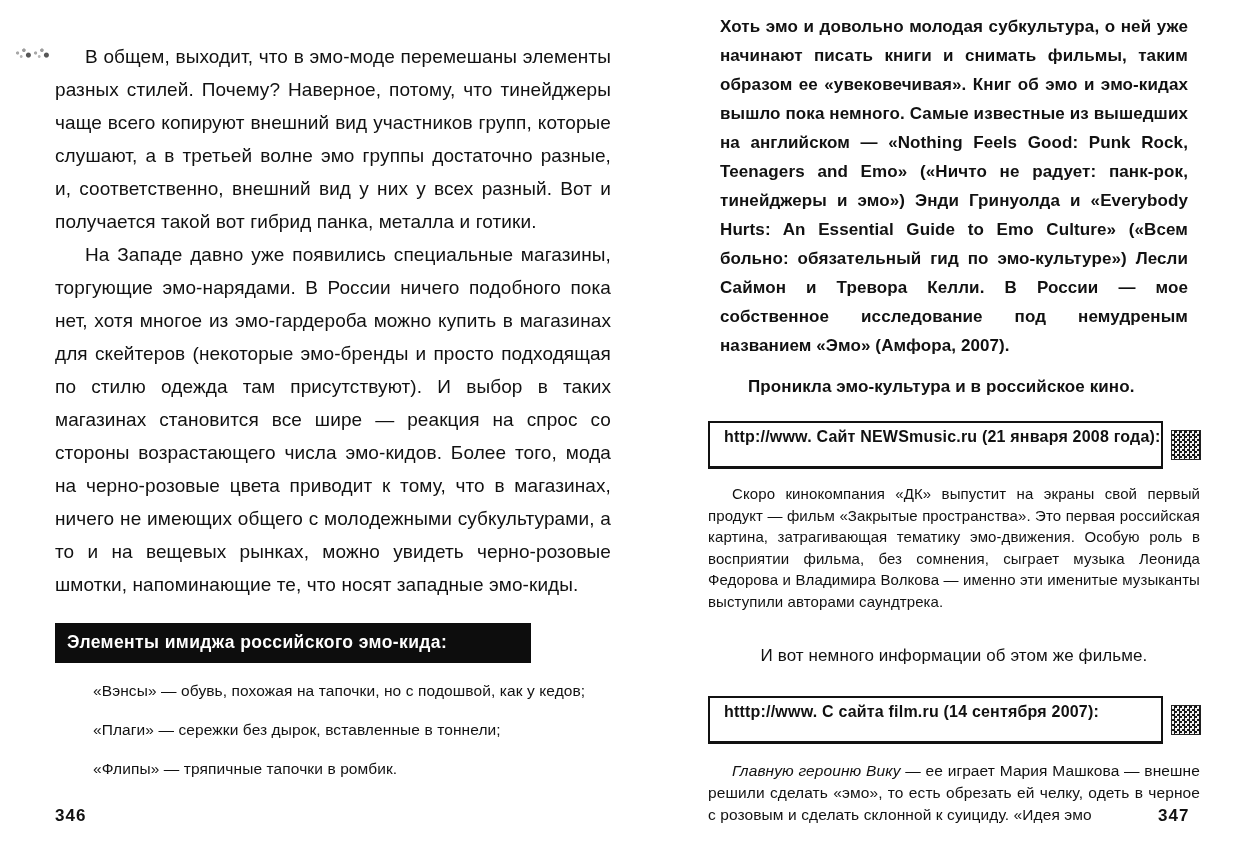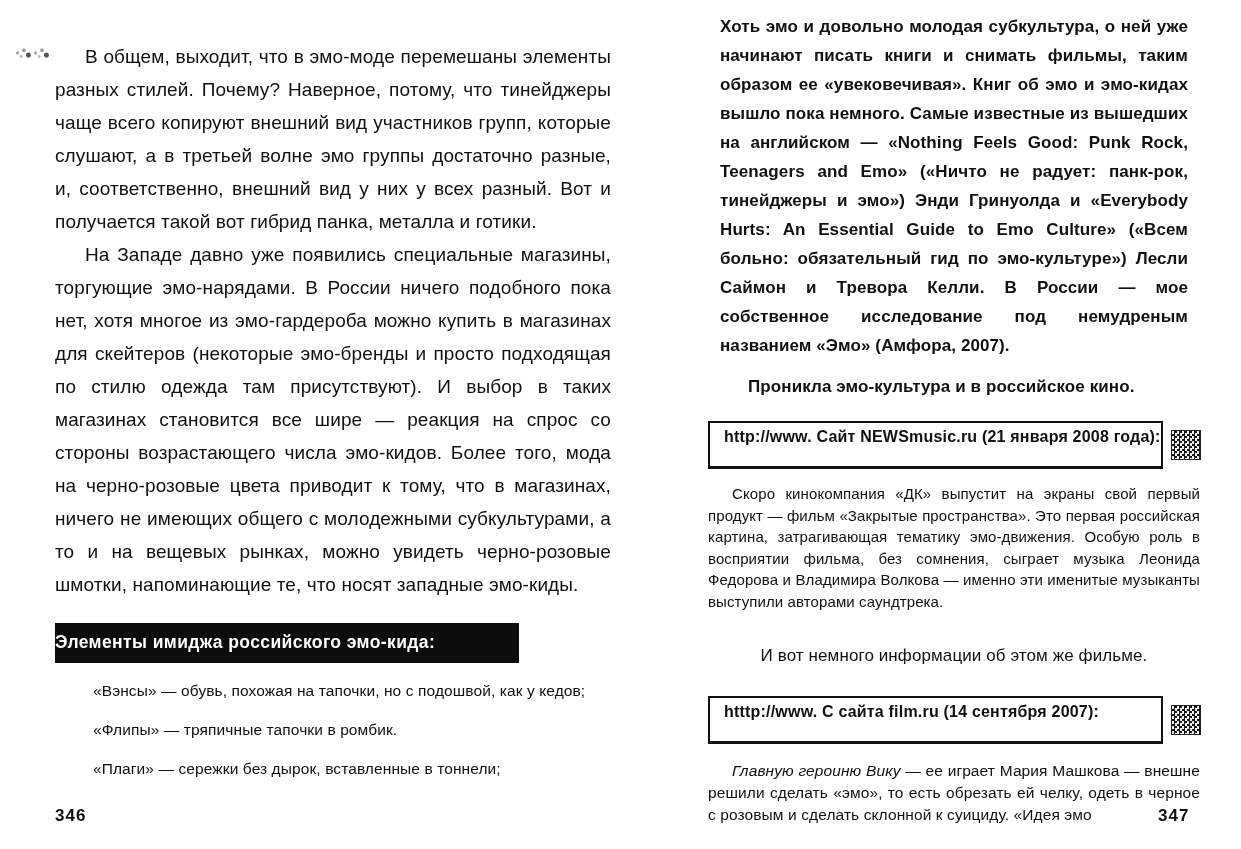--- a/index.html
+++ b/index.html
@@ -19,21 +19,21 @@
     font-size:19px;line-height:33px;text-align:justify;
     margin:0;text-indent:30px;font-weight:500;
     letter-spacing:.1px;
   }
   .left-page .col{padding-top:40px;}
 
   .header-bar{
     margin-top:22px;width:448px;
     background:#0d0d0d;color:#fff;
     font-weight:bold;font-size:17.5px;letter-spacing:.4px;
-    padding:9px 16px 10px 0;
+    padding:9px 16px 10px 12px;
   }
   .list-block{margin-top:12px;}
   .list-item{
     font-size:15.5px;line-height:23px;margin:16px;
     text-indent:22px;text-align:justify;letter-spacing:.1px;
   }
 
   .page-number{
     position:absolute;top:806px;font-weight:bold;font-size:17px;letter-spacing:1px;
   }
@@ -94,22 +94,22 @@
 
 <div class="page left-page">
   <div class="col">
     <p class="body-lg">В общем, выходит, что в эмо-моде перемешаны элементы разных стилей. Почему? Наверное, потому, что тинейджеры чаще всего копируют внешний вид участников групп, которые слушают, а в третьей волне эмо группы достаточно разные, и, соответственно, внешний вид у них у всех разный. Вот и получается такой вот гибрид панка, металла и готики.</p>
     <p class="body-lg">На Западе давно уже появились специальные магазины, торгующие эмо-нарядами. В России ничего подобного пока нет, хотя многое из эмо-гардероба можно купить в магазинах для скейтеров (некоторые эмо-бренды и просто подходящая по стилю одежда там присутствуют). И выбор в таких магазинах становится все шире — реакция на спрос со стороны возрастающего числа эмо-кидов. Более того, мода на черно-розовые цвета приводит к тому, что в магазинах, ничего не имеющих общего с молодежными субкультурами, а то и на вещевых рынках, можно увидеть черно-розовые шмотки, напоминающие те, что носят западные эмо-киды.</p>
 
     <div class="header-bar">Элементы имиджа российского эмо-кида:</div>
 
     <div class="list-block">
       <p class="list-item">«Вэнсы» — обувь, похожая на тапочки, но с подошвой, как у кедов;</p>
+      <p class="list-item">«Плаги» — сережки без дырок, вставленные в тоннели;</p>
       <p class="list-item">«Флипы» — тряпичные тапочки в ромбик.</p>
-      <p class="list-item">«Плаги» — сережки без дырок, вставленные в тоннели;</p>
     </div>
   </div>
 </div>
 
 <div class="page right-page">
 
   <p class="body-md">Хоть эмо и довольно молодая субкультура, о ней уже начинают писать книги и снимать фильмы, таким образом ее «увековечивая». Книг об эмо и эмо-кидах вышло пока немного. Самые известные из вышедших на английском — «Nothing Feels Good: Punk Rock, Teenagers and Emo» («Ничто не радует: панк-рок, тинейджеры и эмо») Энди Гринуолда и «Everybody Hurts: An Essential Guide to Emo Culture» («Всем больно: обязательный гид по эмо-культуре») Лесли Саймон и Тревора Келли. В России — мое собственное исследование под немудреным названием «Эмо» (Амфора, 2007).</p>
   <p class="body-md indent">Проникла эмо-культура и в российское кино.</p>
 
   <div class="source-row">

